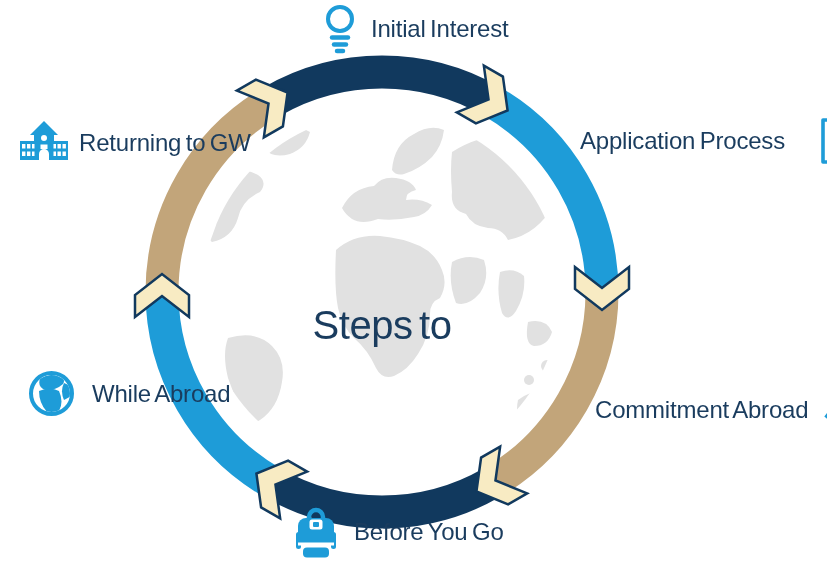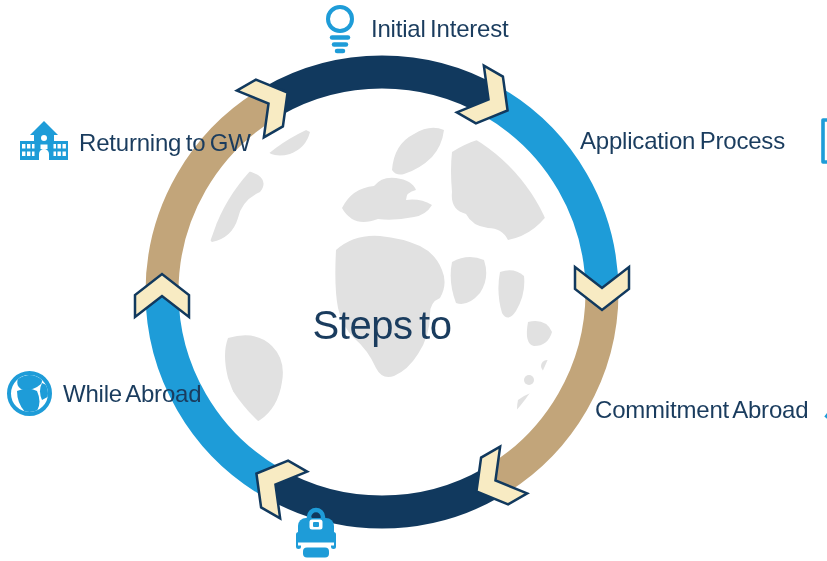--- a/index.html
+++ b/index.html
@@ -22,21 +22,21 @@
   .step{
     position:absolute;display:flex;align-items:center;
     color:var(--text_navy);font-size:24px;word-spacing:-2px;letter-spacing:-0.2px;
     white-space:nowrap;
   }
   .step svg{color:var(--blue);flex:0 0 auto;display:block;}
   .step-initial{left:322px;top:4px;gap:13px;}
   .step-application{left:580px;top:117px;gap:31px;}
   .step-commitment{left:595px;top:390px;gap:14px;}
   .step-before{left:294px;top:506px;gap:16px;}
-  .step-while{left:6px;top:370px;gap:10px;}
+  .step-while{left:28px;top:370px;gap:17px;}
   .step-returning{left:19px;top:120px;gap:10px;}
 </style>
 </head>
 <body>
 
 <div class="canvas">
 
   <svg class="diagram-svg" width="827" height="561" viewBox="0 0 827 561">
     <defs>
       <clipPath id="mapClip">
@@ -117,20 +117,21 @@
     <svg width="44" height="52" viewBox="0 0 44 52">
       <path d="M15,14 v-3 a7,7 0 0 1 14,0 v3" fill="none" stroke="currentColor" stroke-width="4.5"></path>
       <rect x="2" y="26" width="5" height="17" rx="2.5" fill="currentColor"></rect>
       <rect x="37" y="26" width="5" height="17" rx="2.5" fill="currentColor"></rect>
       <rect x="4" y="12" width="36" height="27" rx="8" fill="currentColor"></rect>
       <rect x="15.5" y="13.5" width="13" height="10" rx="2.5" fill="#fff"></rect>
       <rect x="19" y="16" width="6" height="5" rx="1" fill="currentColor"></rect>
       <rect x="4" y="36.5" width="36" height="3" fill="#fff"></rect>
       <rect x="9" y="41.5" width="26" height="10" rx="4" fill="currentColor"></rect>
     </svg>
+    <span>Before You Go</span>
   </div>
 
   <div class="step step-while">
     <svg width="47" height="47" viewBox="0 0 47 47">
       <defs>
           <clipPath id="globeClip">
             <circle cx="23.5" cy="23.5" r="18.5"></circle>
           </clipPath>
         </defs>
       <circle cx="23.5" cy="23.5" r="20.5" fill="#fff" stroke="currentColor" stroke-width="4"></circle>

